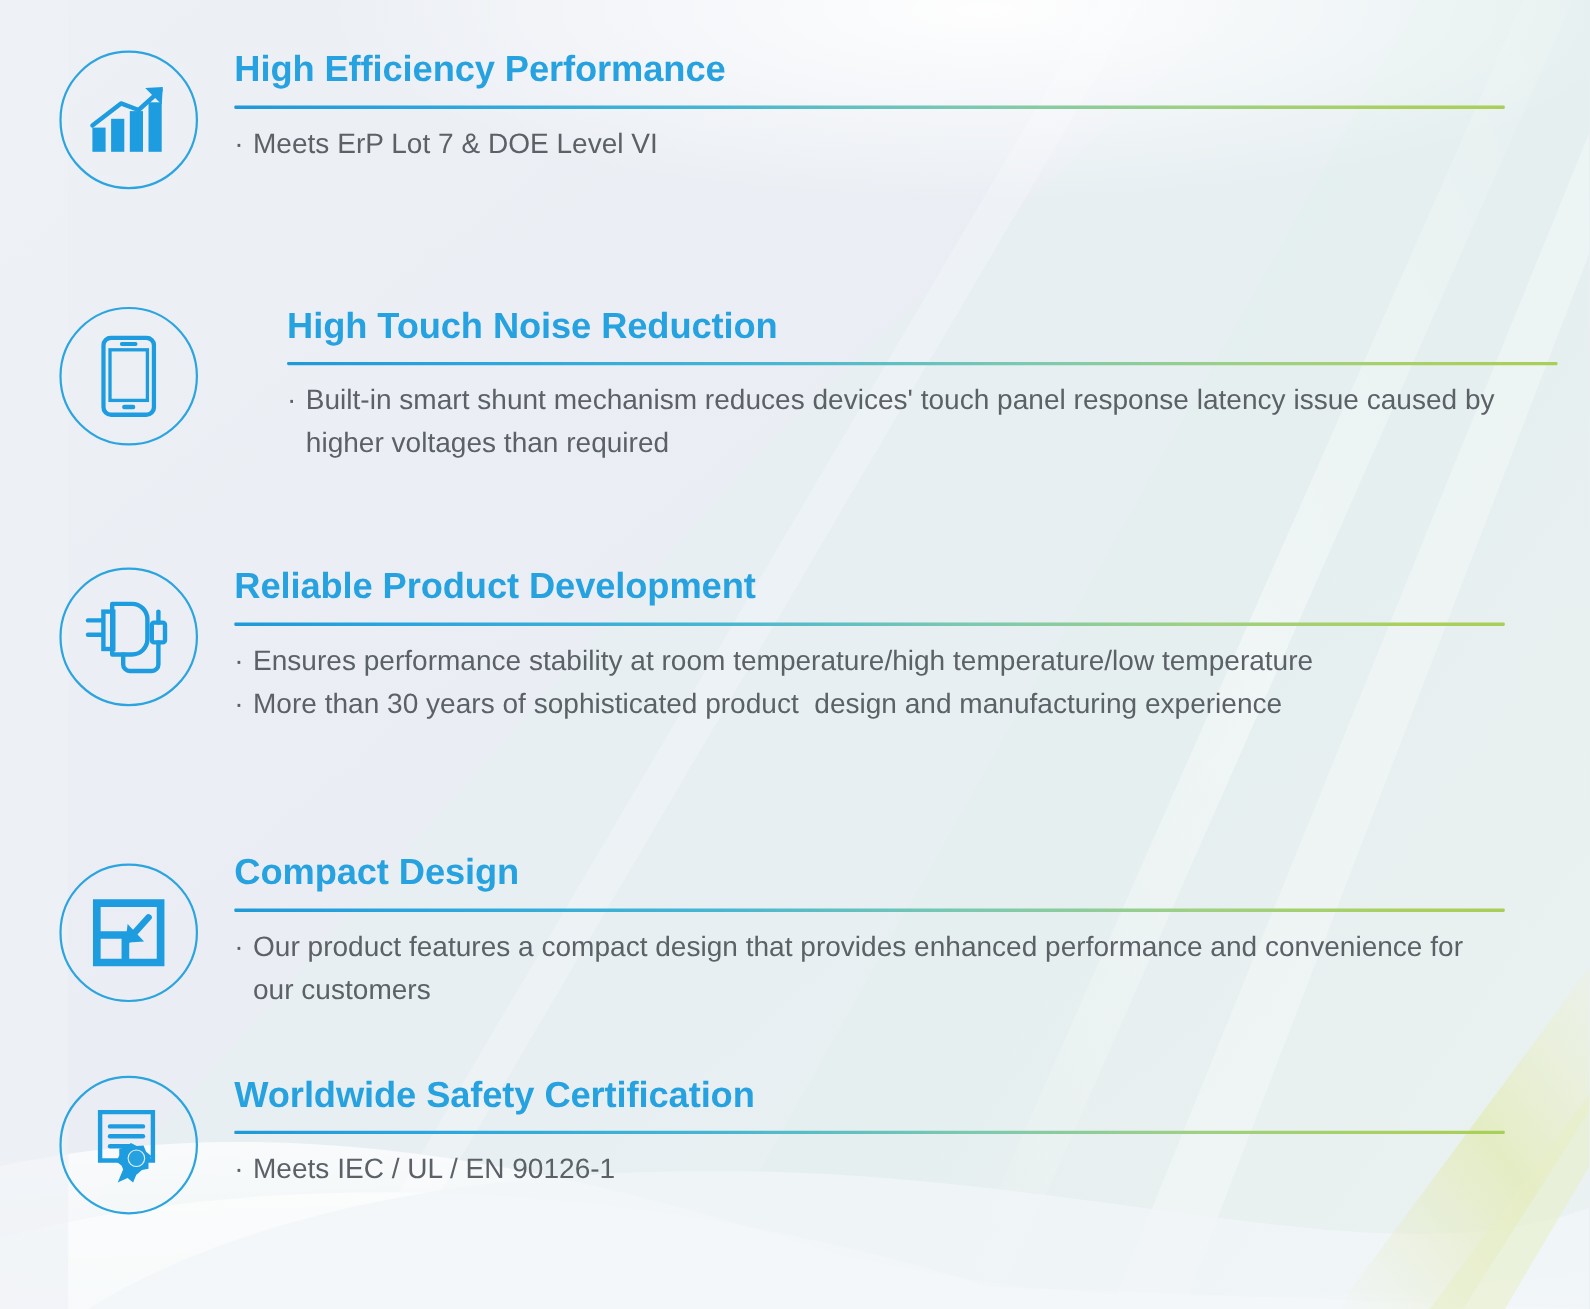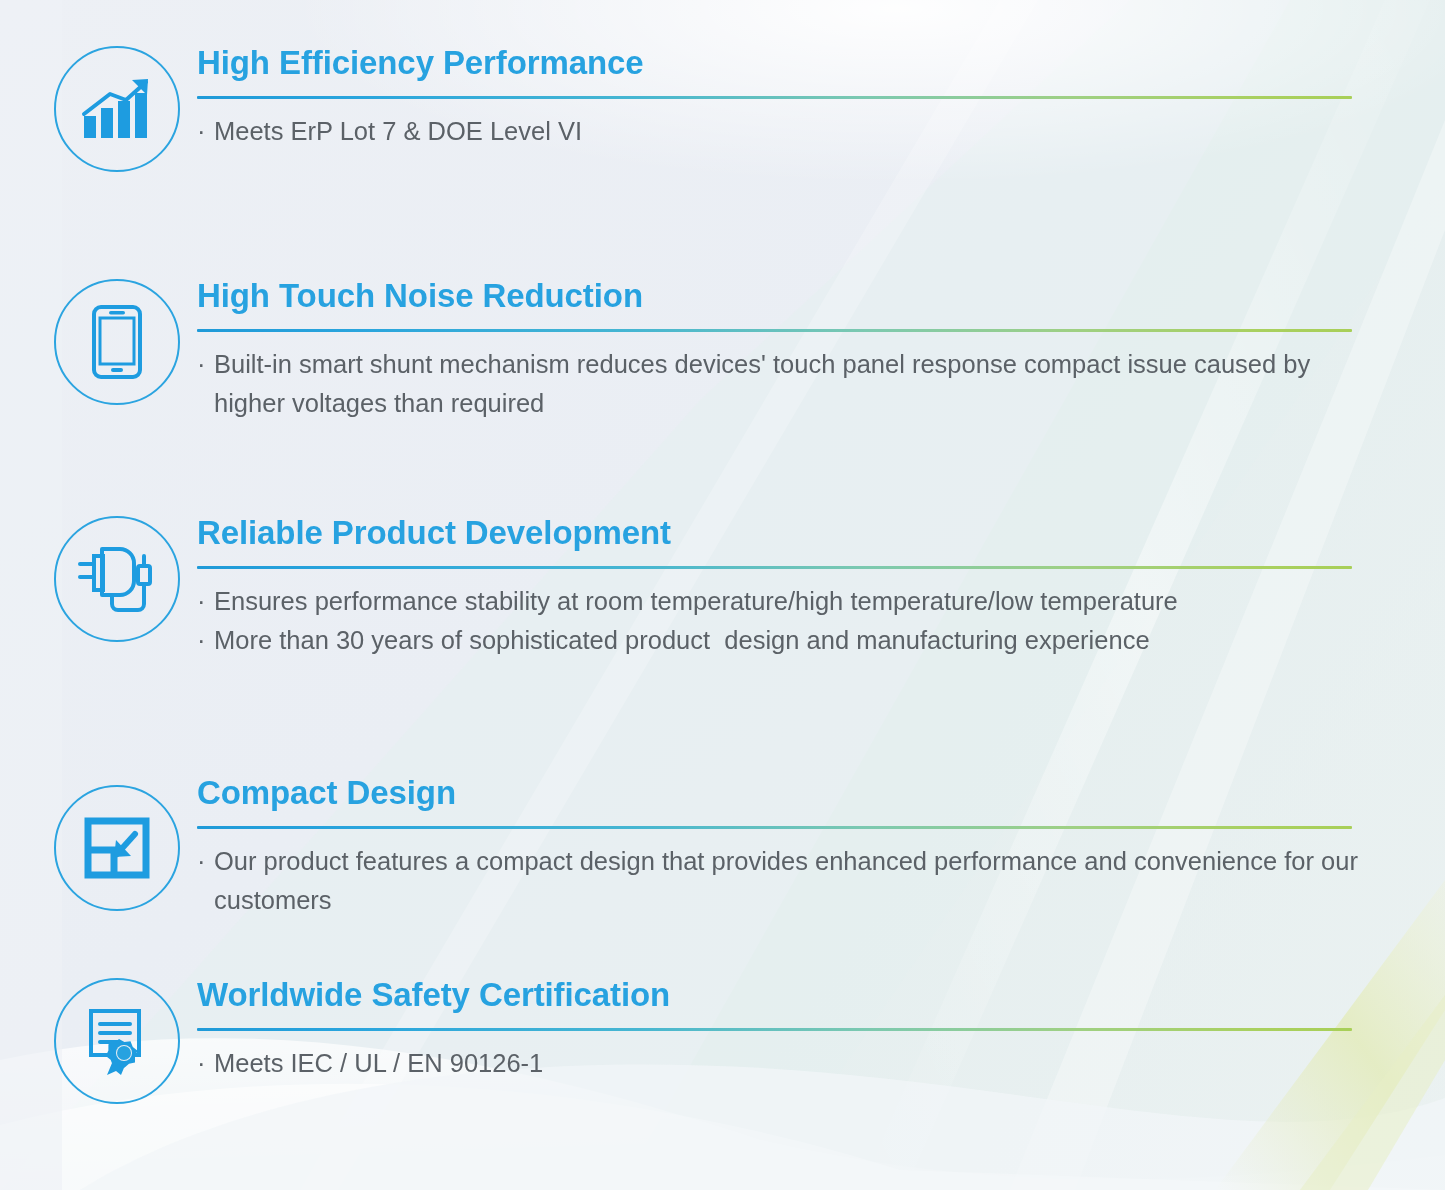--- a/index.html
+++ b/index.html
@@ -35,21 +35,21 @@
 
   .feature-row {
     position: absolute;
     left: 0;
     width: 1445px;
     height: 210px;
     display: flex;
     align-items: flex-start;
   }
   .feature-row[data-row="0"] { top: 42px; }
-  .feature-row[data-row="1"] { top: 275px; }
+  .feature-row[data-row="1"] { top: 275px; gap: 48px; }
   .feature-row[data-row="2"] { top: 512px; }
   .feature-row[data-row="3"] { top: 741px; align-items: center; }
   .feature-row[data-row="4"] { top: 974px; }
 
   
   .icon-badge {
     flex: 0 0 auto;
     width: 126px;
     height: 126px;
     margin-left: 54px;
@@ -59,21 +59,21 @@
     display: flex;
     align-items: center;
     justify-content: center;
     background: transparent;
   }
   .icon-badge svg { display: block; }
 
   
   .feature-text {
     flex: 1 1 auto;
-    margin-left: 17px;
+    margin-left: 33px;
     padding-right: 78px;
     min-width: 0;
   }
 
   .feature-title {
     font-size: 33px;
     font-weight: bold;
     color: #27a2e0;
     letter-spacing: -0.1px;
     line-height: 42px;
@@ -212,21 +212,21 @@
         <rect x="17" y="6" width="16" height="3.5" rx="1.75" fill="#1e9ce0"></rect>
         <rect x="19" y="63" width="12" height="4" rx="2" fill="#1e9ce0"></rect>
       </svg>
     </div>
     <div class="feature-text">
       <h2 class="feature-title">High Touch Noise Reduction</h2>
       <div class="feature-divider"></div>
       <ul class="feature-bullets">
         <li>
           <span class="bullet-dot">·</span>
-          <span class="bullet-text">Built-in smart shunt mechanism reduces devices' touch panel response compact issue caused by higher voltages than required</span>
+          <span class="bullet-text">Built-in smart shunt mechanism reduces devices' touch panel response latency issue caused by higher voltages than required</span>
         </li>
       </ul>
     </div>
   </section>
 
   <section class="feature-row" data-row="2">
     <div class="icon-badge">
       <svg width="82" height="70" viewBox="0 0 82 70" fill="none" xmlns="http://www.w3.org/2000/svg">
         <path d="M26 5 H44 a14 14 0 0 1 14 14 v18 a14 14 0 0 1 -14 14 H26 Z" fill="none" stroke="#1e9ce0" stroke-width="4" stroke-linejoin="round"></path>
         <rect x="18" y="12" width="9" height="34" fill="none" stroke="#1e9ce0" stroke-width="4"></rect>

